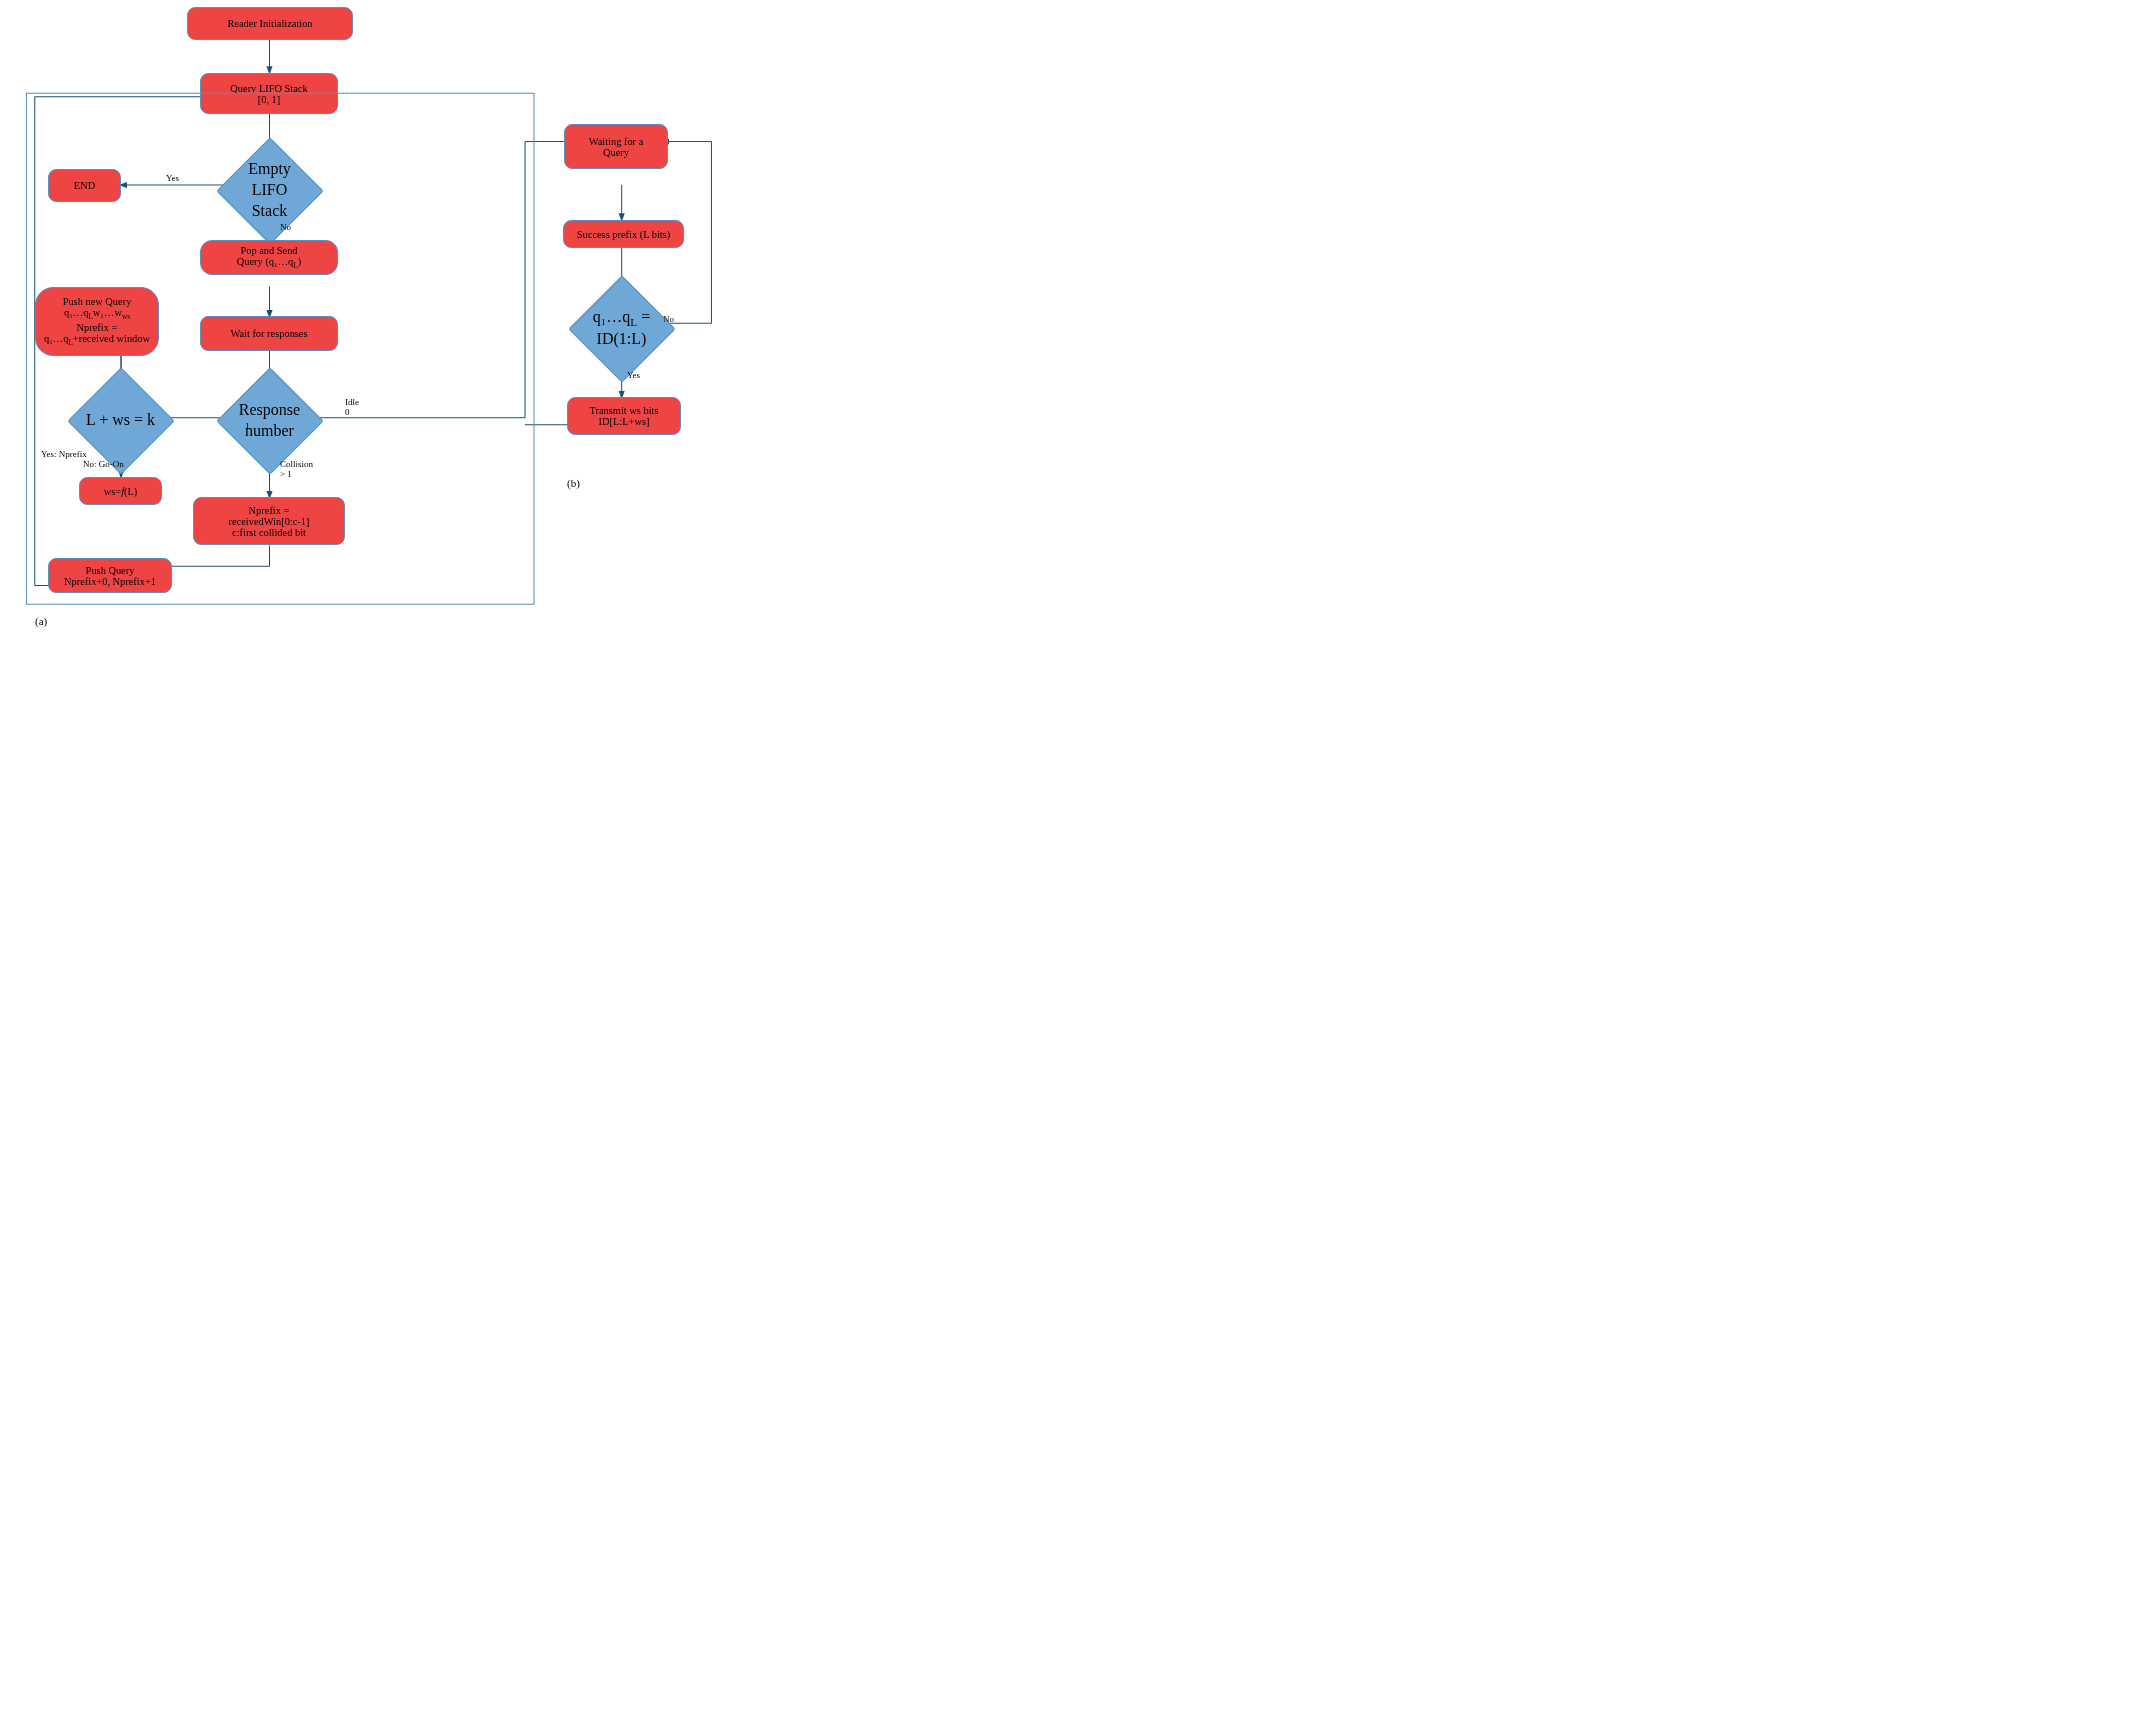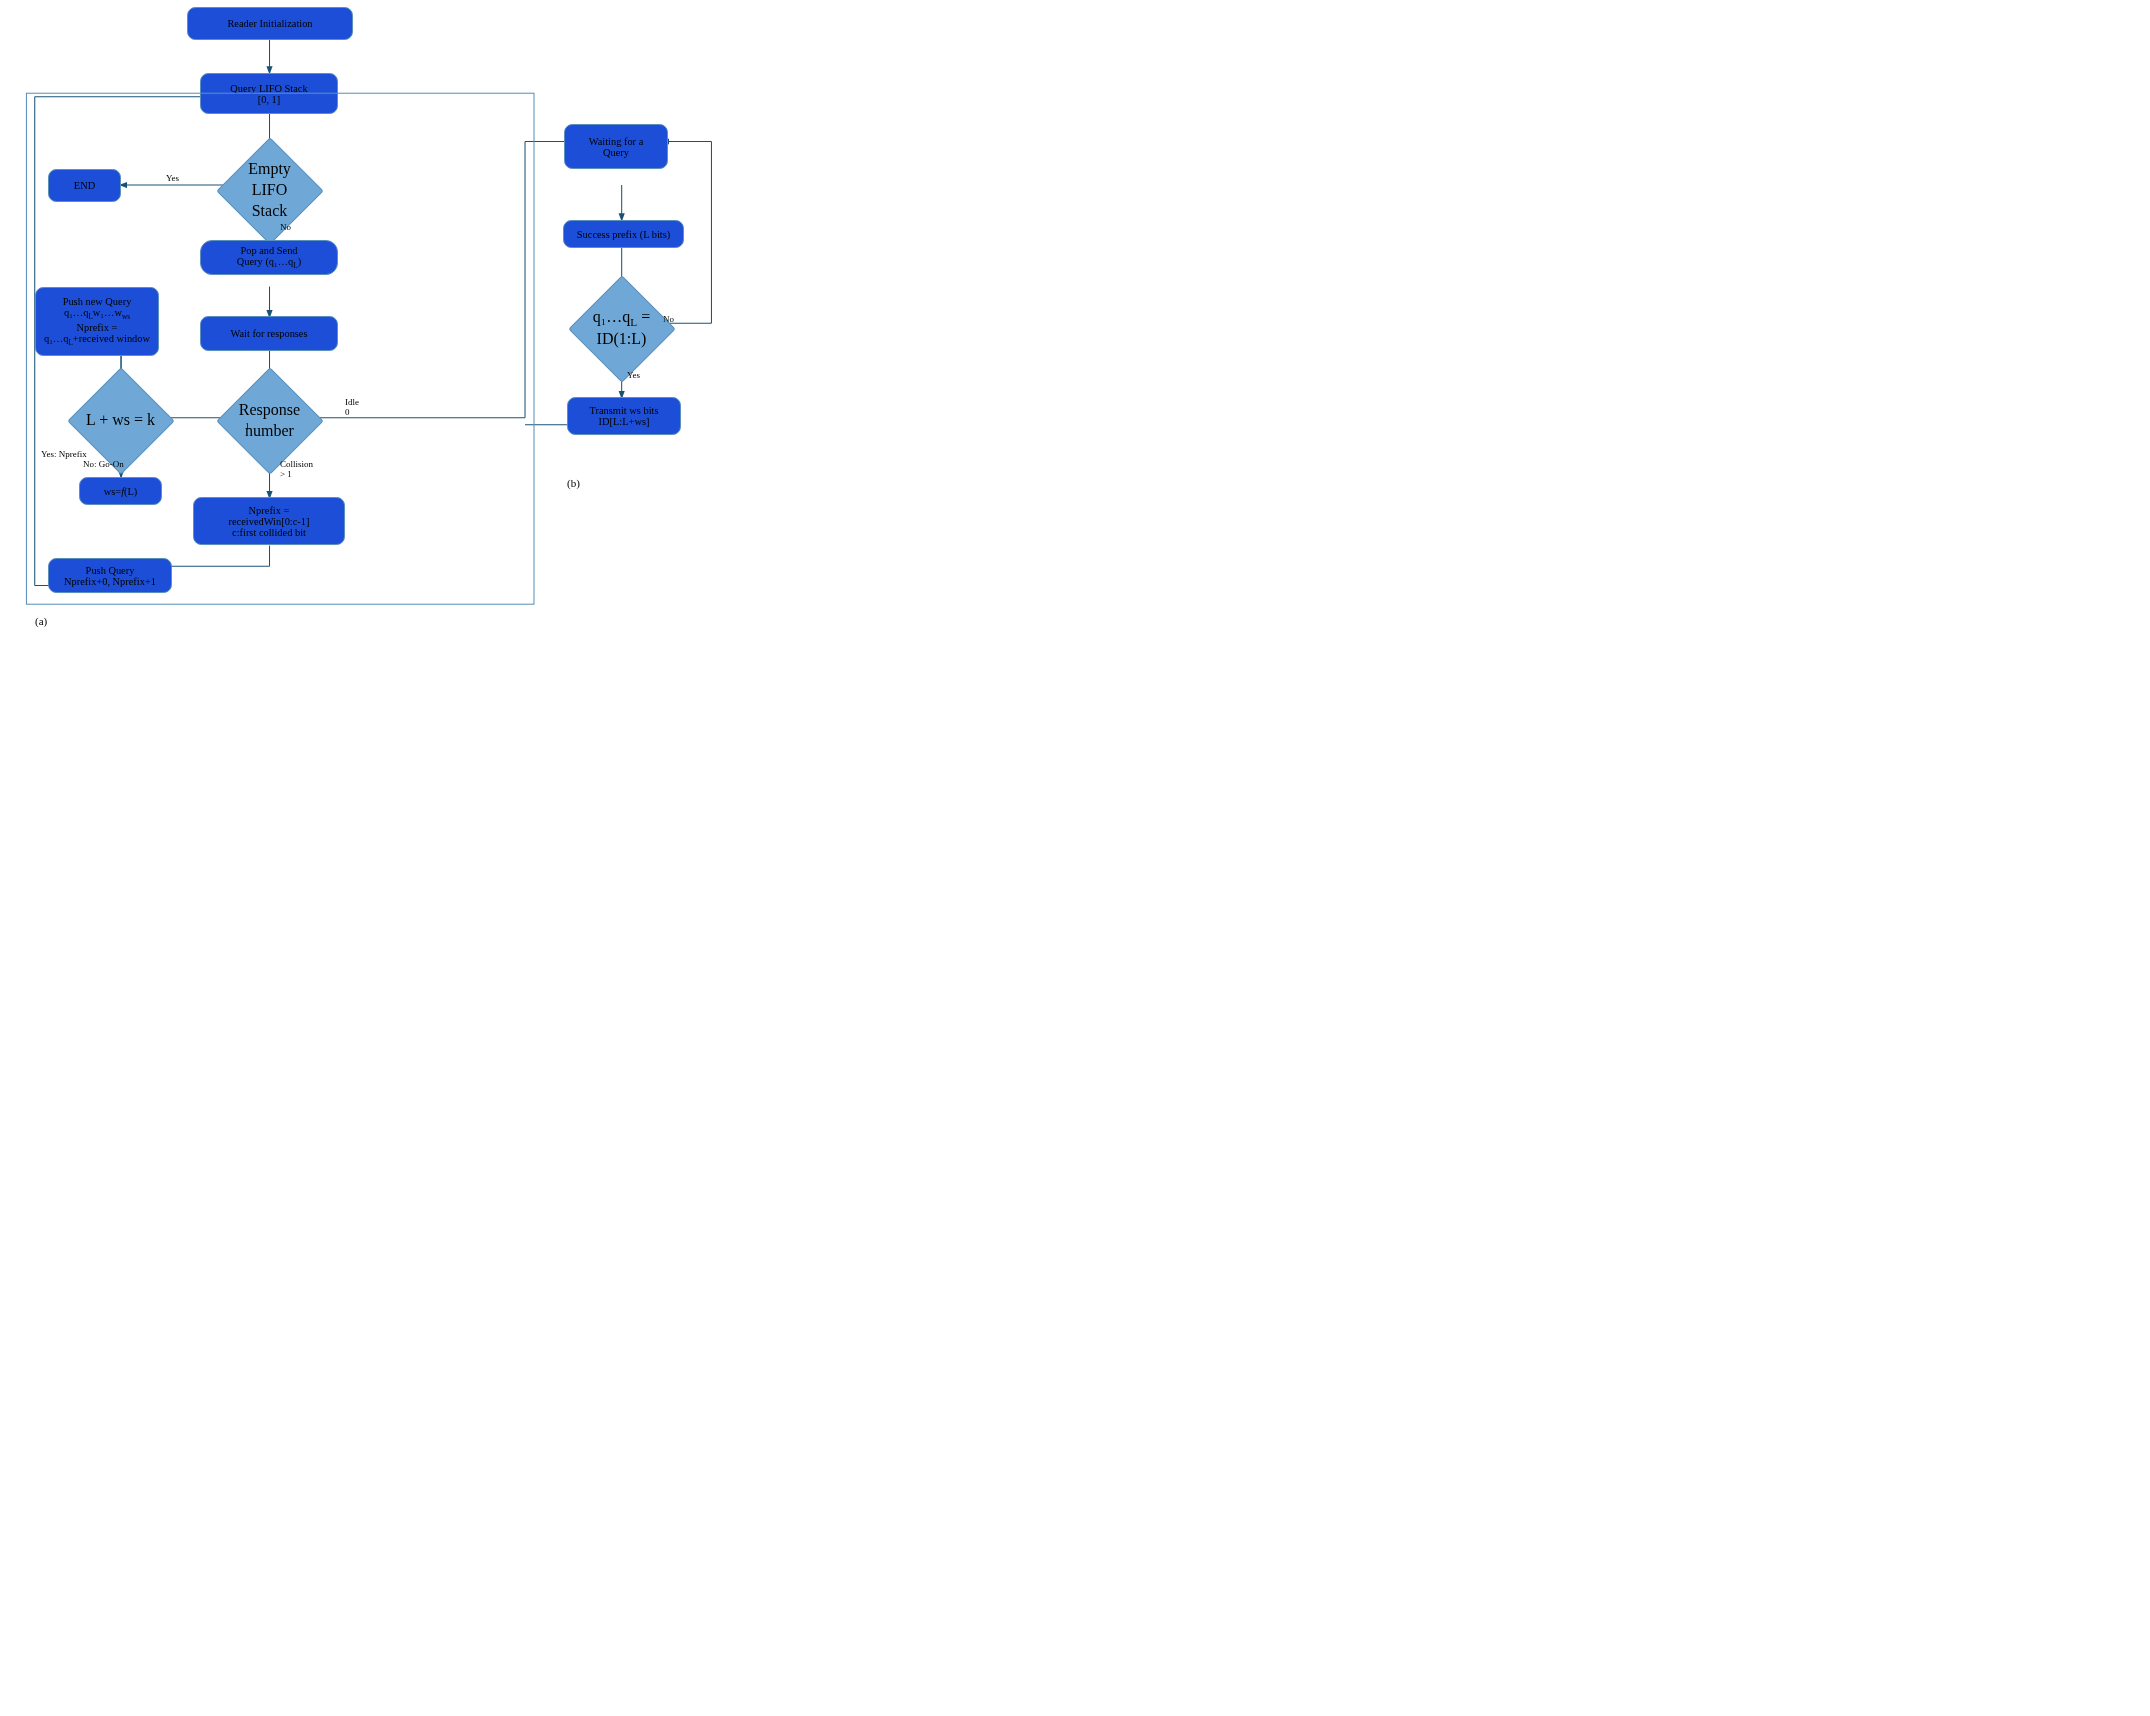--- a/index.html
+++ b/index.html
@@ -12,21 +12,21 @@
       overflow: hidden;
     }
     .diagram-container {
       position: relative;
       width: 760px;
       height: 656px;
     }
     
     .box {
       position: absolute;
-      background: #1d4ed8;
+      background: #ef4444;
       border-radius: 8.3px;
       display: flex;
       align-items: center;
       justify-content: center;
       text-align: center;
       font-size: 10.4px;
       color: #000;
       padding: 4.1px 7px;
       border: 0.7px solid #5a90bb;
     }
@@ -163,21 +163,21 @@
 
   <div class="diamond-wrapper" style="left:79px; top:379px; width:83px; height:83px;">
     <div class="diamond"></div>
     <div class="diamond-text">L + ws = k</div>
   </div>
 
   <div class="box" style="left:79px; top:477px; width:83px; height:28px;">
     <span>ws=<em>f</em>(L)</span>
   </div>
 
-  <div class="box" style="left:35px; top:287px; width:124px; height:69px;">
+  <div class="box" style="left:35px; top:287px; width:124px; height:69px;border-radius:18px;">
     <span>Push new Query<br>q₁…q<sub>L</sub>w₁…w<sub>ws</sub><br>Nprefix =<br>q₁…q<sub>L</sub>+received window</span>
   </div>
 
   <div class="box" style="left:193px; top:497px; width:152px; height:48px;">
     <span>Nprefix =<br>receivedWin[0:c-1]<br>c:first collided bit</span>
   </div>
 
   <div class="box" style="left:48px; top:558px; width:124px; height:35px;text-align:center;">
     <span>Push Query<br>Nprefix+0, Nprefix+1</span>
   </div>

